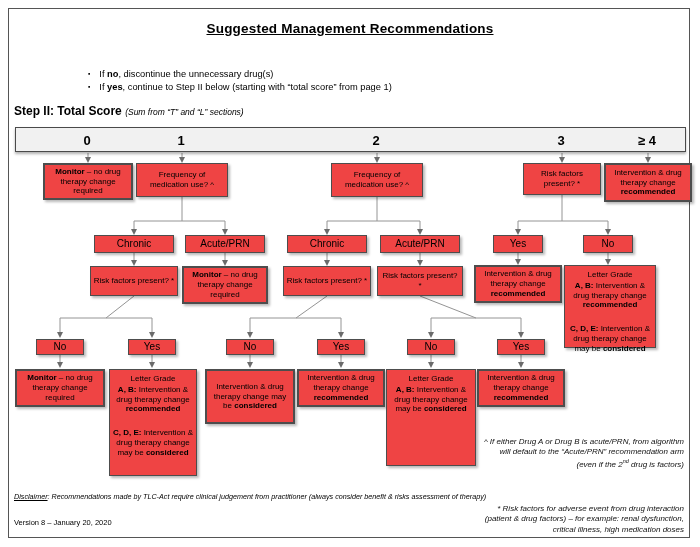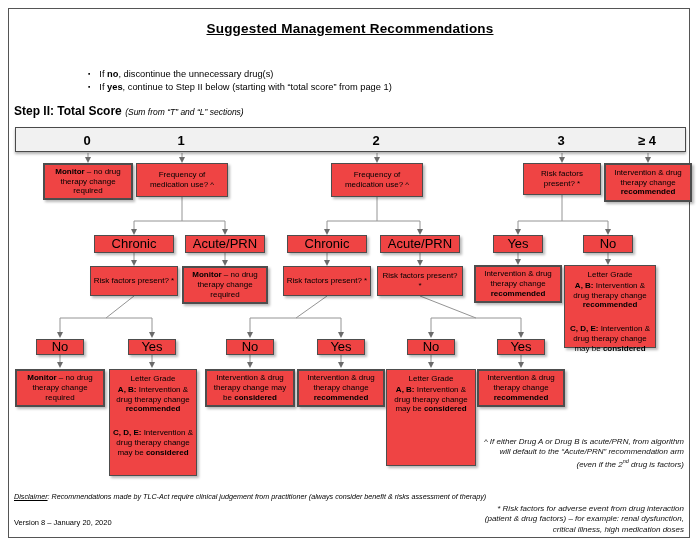--- a/index.html
+++ b/index.html
@@ -20,21 +20,21 @@
   .score-label{position:absolute;top:50%;transform:translate(-50%,-50%);
         font-weight:bold;font-size:13px;}
   .connectors{position:absolute;left:0;top:0;width:700px;height:547px;}
   .connectors line{stroke:#949494;stroke-width:1;}
   .node{position:absolute;box-sizing:border-box;background:#ef4444;border:1.3px solid #4d4d4d;
         display:flex;align-items:center;justify-content:center;text-align:center;
         font-size:8px;line-height:1.22;padding:1px 2px;
         box-shadow:1.5px 1.5px 2.5px rgba(0,0,0,.28);}
   .node .txt{width:100%;}
   .node.term{border-width:2px;}
-  .node.small{font-size:13px;}
+  .node.small{font-size:10px;}
   .node.lg{display:block;border-width:1.6px;padding:4px 2px 2px 2px;}
   .lg-title{margin-bottom:1px;}
   .lg-para + .lg-para{margin-top:14px;}
   .footnote{position:absolute;right:16px;text-align:right;font-size:8px;
         font-style:italic;line-height:1.3;color:#111;}
   .footnote sup{font-size:5.5px;}
   .disclaimer{position:absolute;left:14px;top:492px;font-size:7.2px;font-style:italic;}
   .disclaimer .dlabel{text-decoration:underline;}
   .version{position:absolute;left:14px;top:518px;font-size:7.5px;}
   b{font-weight:bold;}
@@ -199,21 +199,21 @@
     </div>
 
   <div class="node term" style="left:15px;top:369px;width:90px;height:38px;">
     <div class="txt"><b>Monitor</b><span> – no drug therapy change required</span></div>
     </div>
   <div class="node lg" style="left:109px;top:369px;width:88px;height:107px;">
     <div class="lg-title">Letter Grade</div>
     <div class="lg-para"><b>A, B:</b><span> Intervention &amp; drug therapy change </span><b>recommended</b></div>
     <div class="lg-para"><b>C, D, E:</b><span> Intervention &amp; drug therapy change may be </span><b>considered</b></div>
   </div>
-  <div class="node term" style="left:205px;top:369px;width:90px;height:38px;">
+  <div class="node term" style="left:205px;top:369px;width:90px;height:55px;">
     <div class="txt"><span>Intervention &amp; drug therapy change may be </span><b>considered</b></div>
     </div>
   <div class="node term" style="left:297px;top:369px;width:88px;height:38px;">
     <div class="txt"><span>Intervention &amp; drug therapy change </span><b>recommended</b></div>
     </div>
   <div class="node lg" style="left:386px;top:369px;width:90px;height:97px;">
     <div class="lg-title">Letter Grade</div>
     <div class="lg-para"><b>A, B:</b><span> Intervention &amp; drug therapy change may be </span><b>considered</b></div>
   </div>
   <div class="node term" style="left:477px;top:369px;width:88px;height:38px;">

